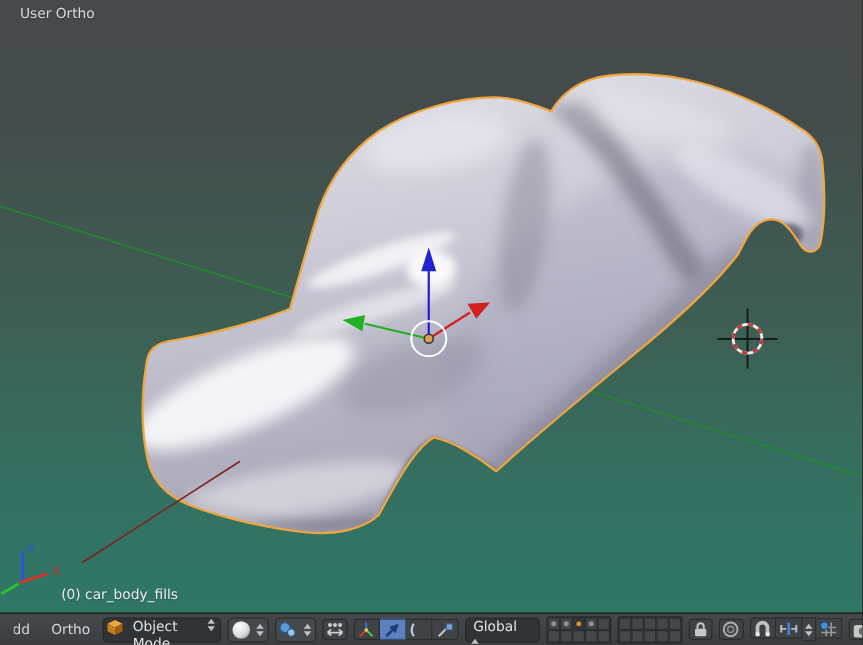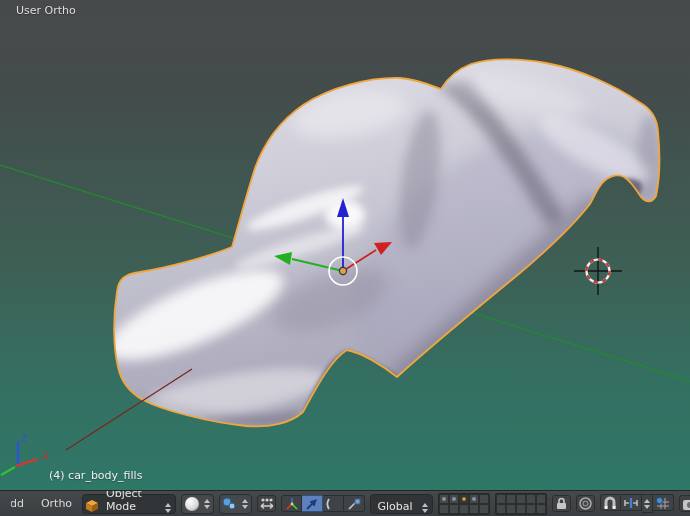--- a/index.html
+++ b/index.html
@@ -17,21 +17,21 @@
   #object-info{left:49px;top:469px;color:#f0f0f0;}
   
   #toolbar{position:absolute;left:0;top:490px;width:690px;height:26px;
     background:linear-gradient(180deg,#45494b,#3a3e40);
     border-top:1px solid #232627;box-sizing:border-box;
     display:flex;align-items:center;gap:5px;padding:0 0 0 0;
     color:#d9d9d9;font-size:11px;overflow:hidden;}
   .menu-label{padding:0 5px;cursor:default;}
   .menu-frag{width:11px;overflow:hidden;display:inline-block;margin-left:11px;}
   .menu-frag span{margin-left:-6px;display:inline-block;}
-  .tb-box{display:flex;align-items:flex-end;height:20px;background:#303436;
+  .tb-box{display:flex;align-items:flex-start;height:20px;background:#303436;
     border:1px solid #26292a;border-radius:4px;box-sizing:border-box;
     padding:0 2px;gap:3px;}
   .tb-group{display:flex;align-items:center;height:20px;background:#46494b;
     border:1px solid #2b2e2f;border-radius:4px;box-sizing:border-box;padding:0 1px;gap:1px;}
   .tb-btn{display:flex;align-items:center;justify-content:center;width:21px;height:17px;
     background:#3f4345;border:1px solid #2b2e2f;border-radius:3px;box-sizing:border-box;}
   .tb-btn.joined{border-radius:0;border-left-width:0;}
   .tb-btn.first{border-radius:3px 0 0 3px;border-left-width:1px;}
   .tb-btn.last{border-radius:0 3px 3px 0;}
   .tb-btn.active{background:#5d80bf;border-color:#33507f;}
@@ -156,21 +156,21 @@
       <g>
         <line x1="18" y1="441" x2="18" y2="465" stroke="#3050e0" stroke-width="2.2"></line>
         <line x1="16" y1="466" x2="38" y2="459" stroke="#e03326" stroke-width="2.2"></line>
         <line x1="15" y1="467" x2="1" y2="475" stroke="#2ec22e" stroke-width="2.2"></line>
         <text x="22" y="441" font-size="10" fill="#3050e0">z</text>
         <text x="42" y="460" font-size="10" fill="#b8352a">X</text>
       </g>
     </svg>
 
     <div id="view-label" class="vp-text">User Ortho</div>
-    <div id="object-info" class="vp-text">(4) car_body_fills</div>
+    <div id="object-info" class="vp-text">(0) car_body_fills</div>
   </div>
 
   <div id="toolbar">
 
     <span class="menu-label menu-frag"><span>dd</span></span>
     <span class="menu-label">Ortho</span>
 
     <div class="tb-box" style="width:104px;">
       <svg width="14" height="14" viewBox="0 0 14 14">
         <polygon points="7,1 13,4 7,7 1,4" fill="#f0a63d"></polygon>
@@ -242,21 +242,21 @@
         </svg>
       </div>
       <div class="tb-btn joined last">
         <svg width="14" height="14" viewBox="0 0 14 14">
           <line x1="2" y1="12" x2="9" y2="5" stroke="#c2cad6" stroke-width="1.6"></line>
           <rect x="8" y="2" width="5" height="5" fill="#7aa0d8" stroke="#3c5a86"></rect>
         </svg>
       </div>
     </div>
 
-    <div class="tb-box" style="width:66px;">
+    <div class="tb-box" style="width:66px;flex-direction:column;">
       <span class="dd-label" style="flex:1">Global</span>
       <span class="spinner">
           <i class="up"></i>
           <i class="dn"></i>
         </span>
     </div>
 
     <div class="layer-grid">
         <div class="layer-cell">
           <span class="layer-dot object"></span>

